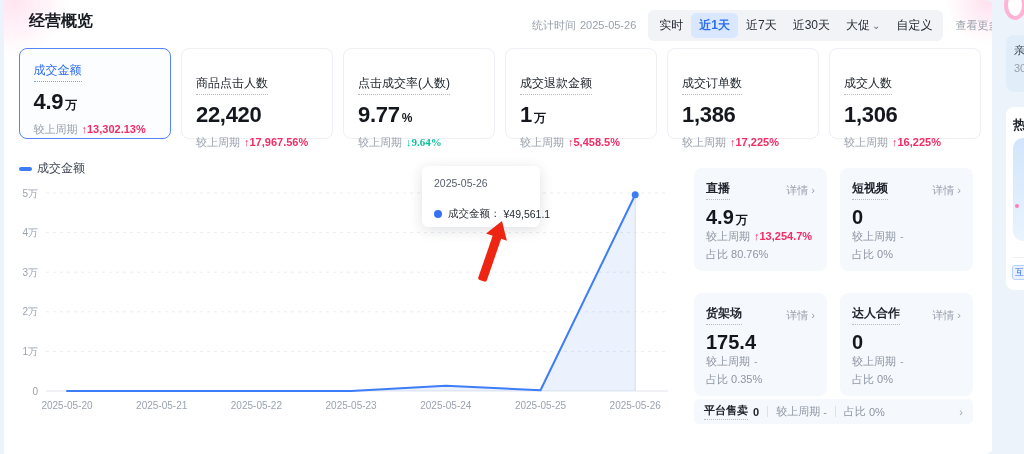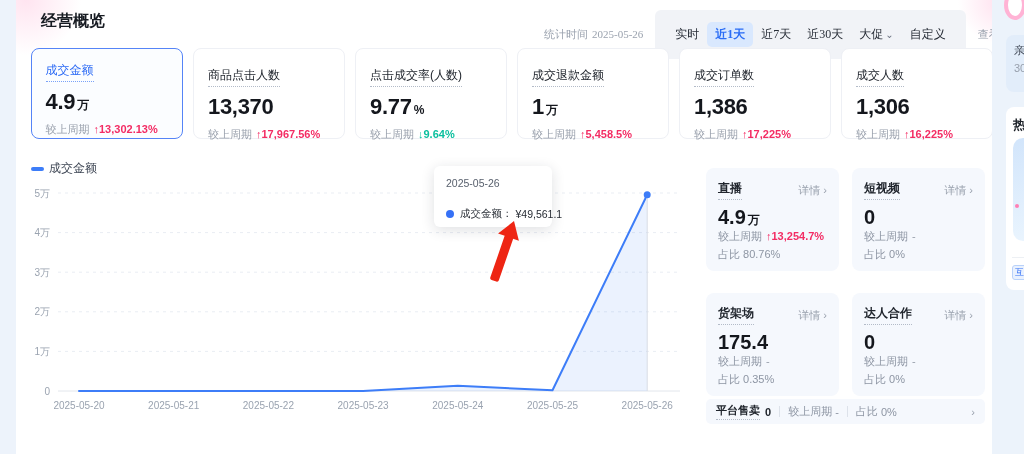--- a/index.html
+++ b/index.html
@@ -1,51 +1,51 @@
 <!DOCTYPE html>
 <html><head>
 <meta charset="utf-8">
 <style>
   * { margin:0; padding:0; box-sizing:border-box; }
   html,body { width:1024px; height:454px; }
   body { font-family:"Liberation Sans","DejaVu Sans",sans-serif; }
   .page { position:relative; width:1024px; height:454px; background:#edf3fb; overflow:hidden; }
 
   
-  .main { position:absolute; left:16px; top:0; width:992px; height:454px; background:#fff; border-radius:0 12px 12px 0;
+  .main { position:absolute; left:4px; top:0; width:992px; height:454px; background:#fff; border-radius:0 12px 12px 0;
     background-image:
       radial-gradient(circle at 10px 0px, rgba(255,195,222,.45), rgba(255,195,222,0) 55px),
       radial-gradient(circle at 984px 2px, rgba(255,180,214,.40), rgba(255,180,214,0) 42px);
   }
 
   .page-title { position:absolute; left:25px; top:11px; font-size:16px; font-weight:bold; color:#181c23; }
 
-  .header-right { position:absolute; top:10px; left:528px; display:flex; align-items:center;font-family:Liberation Serif, serif; }
+  .header-right { position:absolute; top:10px; left:528px; display:flex; align-items:center; }
   .stat-time { font-size:11px; color:#9aa2ae; white-space:nowrap; }
   .stat-time .lbl { margin-right:4px; }
-  .tabs { display:flex; background:#f1f3f7; border-radius:6px; padding:12px; margin-left:12px; }
+  .tabs { display:flex; background:#f1f3f7; border-radius:6px; padding:3px; margin-left:12px; }
   .tab { font-size:12px; color:#272d37; padding:4px 8px; border-radius:5px; cursor:pointer; white-space:nowrap; display:flex; align-items:center; }
   .tab.active { background:#d9e8fe; color:#2b6df5; font-weight:bold; }
   .tab .caret { font-size:10px; color:#6b7280; margin-left:2px; }
   .more-link { font-size:11px; color:#9aa2ae; margin-left:12px; white-space:nowrap; cursor:pointer; }
   .more-link .chev { margin-left:2px; }
 
   
   .cards { position:absolute; left:15px; top:48px; display:flex; gap:10px; }
-  .mcard { width:152px; height:91px; background:#fff; border:1px solid #eef0f5; border-radius:8px; padding:16px 14px; cursor:pointer; }
+  .mcard { width:152px; height:91px; background:#fff; border:1px solid #eef0f5; border-radius:8px; padding:24px 14px; cursor:pointer; }
   .mcard.selected { border:1.5px solid #5584f7; background:#fbfdff; padding:10.5px 13.5px; }
   .mcard .t { display:inline-block; font-size:12px; color:#21262e; border-bottom:1px dotted #b3bbc8; padding-bottom:2px; white-space:nowrap; }
   .mcard.selected .t { color:#2e6cf5; border-bottom-color:#7aa2f8; }
   .mcard .v { margin-top:7px; }
   .mcard .num { font-size:22px; font-weight:bold; color:#14171d; letter-spacing:-0.3px; }
   .mcard .unit { font-size:12px; font-weight:bold; color:#14171d; margin-left:2px; }
   .mcard .cmp { margin-top:7px; font-size:11px; color:#99a0ac; white-space:nowrap; }
   .chg { font-weight:bold; margin-left:4px; }
   .chg.up { color:#f32c64; }
-  .chg.down { color:#0abf9e; }
+  .chg.down { color:#0abf9e;font-family:Liberation Serif, serif; }
   .chg.flat { color:#99a0ac; font-weight:normal; }
 
   
   .legend { position:absolute; left:15px; top:160px; display:flex; align-items:center; font-size:12px; color:#3f4755; }
   .legend-dash { width:13px; height:4px; border-radius:2px; background:#3d7df8; margin-right:5px; }
   #chart { position:absolute; left:8px; top:178px; }
 
   
   .tooltip { position:absolute; left:418px; top:166px; width:118px; height:61px; background:#fff; border-radius:6px;
     box-shadow:0 3px 14px rgba(30,36,48,.14); padding:11px 12px; z-index:5; }
@@ -131,21 +131,21 @@
     </div>
 
     <div class="cards">
       <div class="mcard selected">
         <span class="t">成交金额</span>
         <div class="v"><span class="num">4.9</span><span class="unit">万</span></div>
         <div class="cmp"><span>较上周期</span><span class="chg up">↑13,302.13%</span></div>
       </div>
       <div class="mcard">
         <span class="t">商品点击人数</span>
-        <div class="v"><span class="num">13,370</span><span class="unit"></span></div>
+        <div class="v"><span class="num">22,420</span><span class="unit"></span></div>
         <div class="cmp"><span>较上周期</span><span class="chg up">↑17,967.56%</span></div>
       </div>
       <div class="mcard">
         <span class="t">点击成交率(人数)</span>
         <div class="v"><span class="num">9.77</span><span class="unit">%</span></div>
         <div class="cmp"><span>较上周期</span><span class="chg down">↓9.64%</span></div>
       </div>
       <div class="mcard">
         <span class="t">成交退款金额</span>
         <div class="v"><span class="num">1</span><span class="unit">万</span></div>

